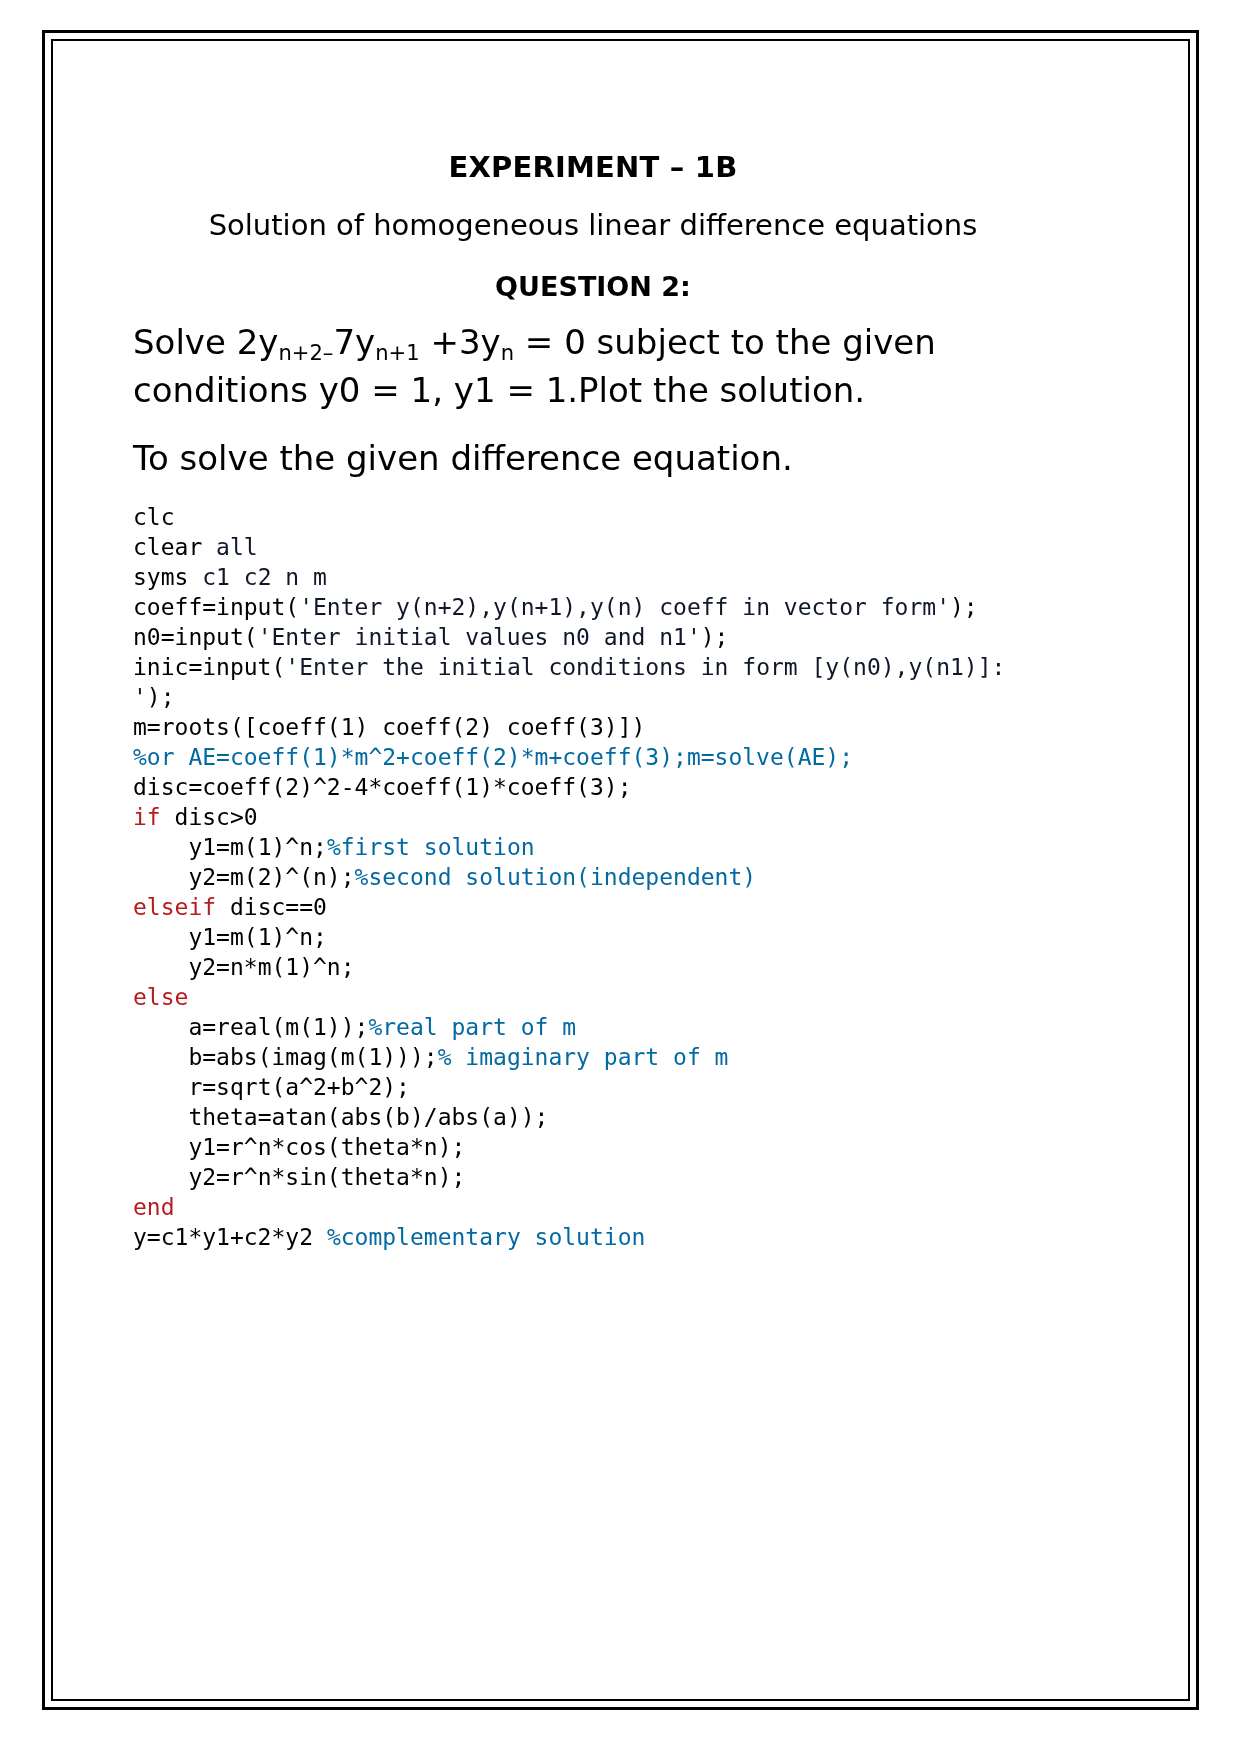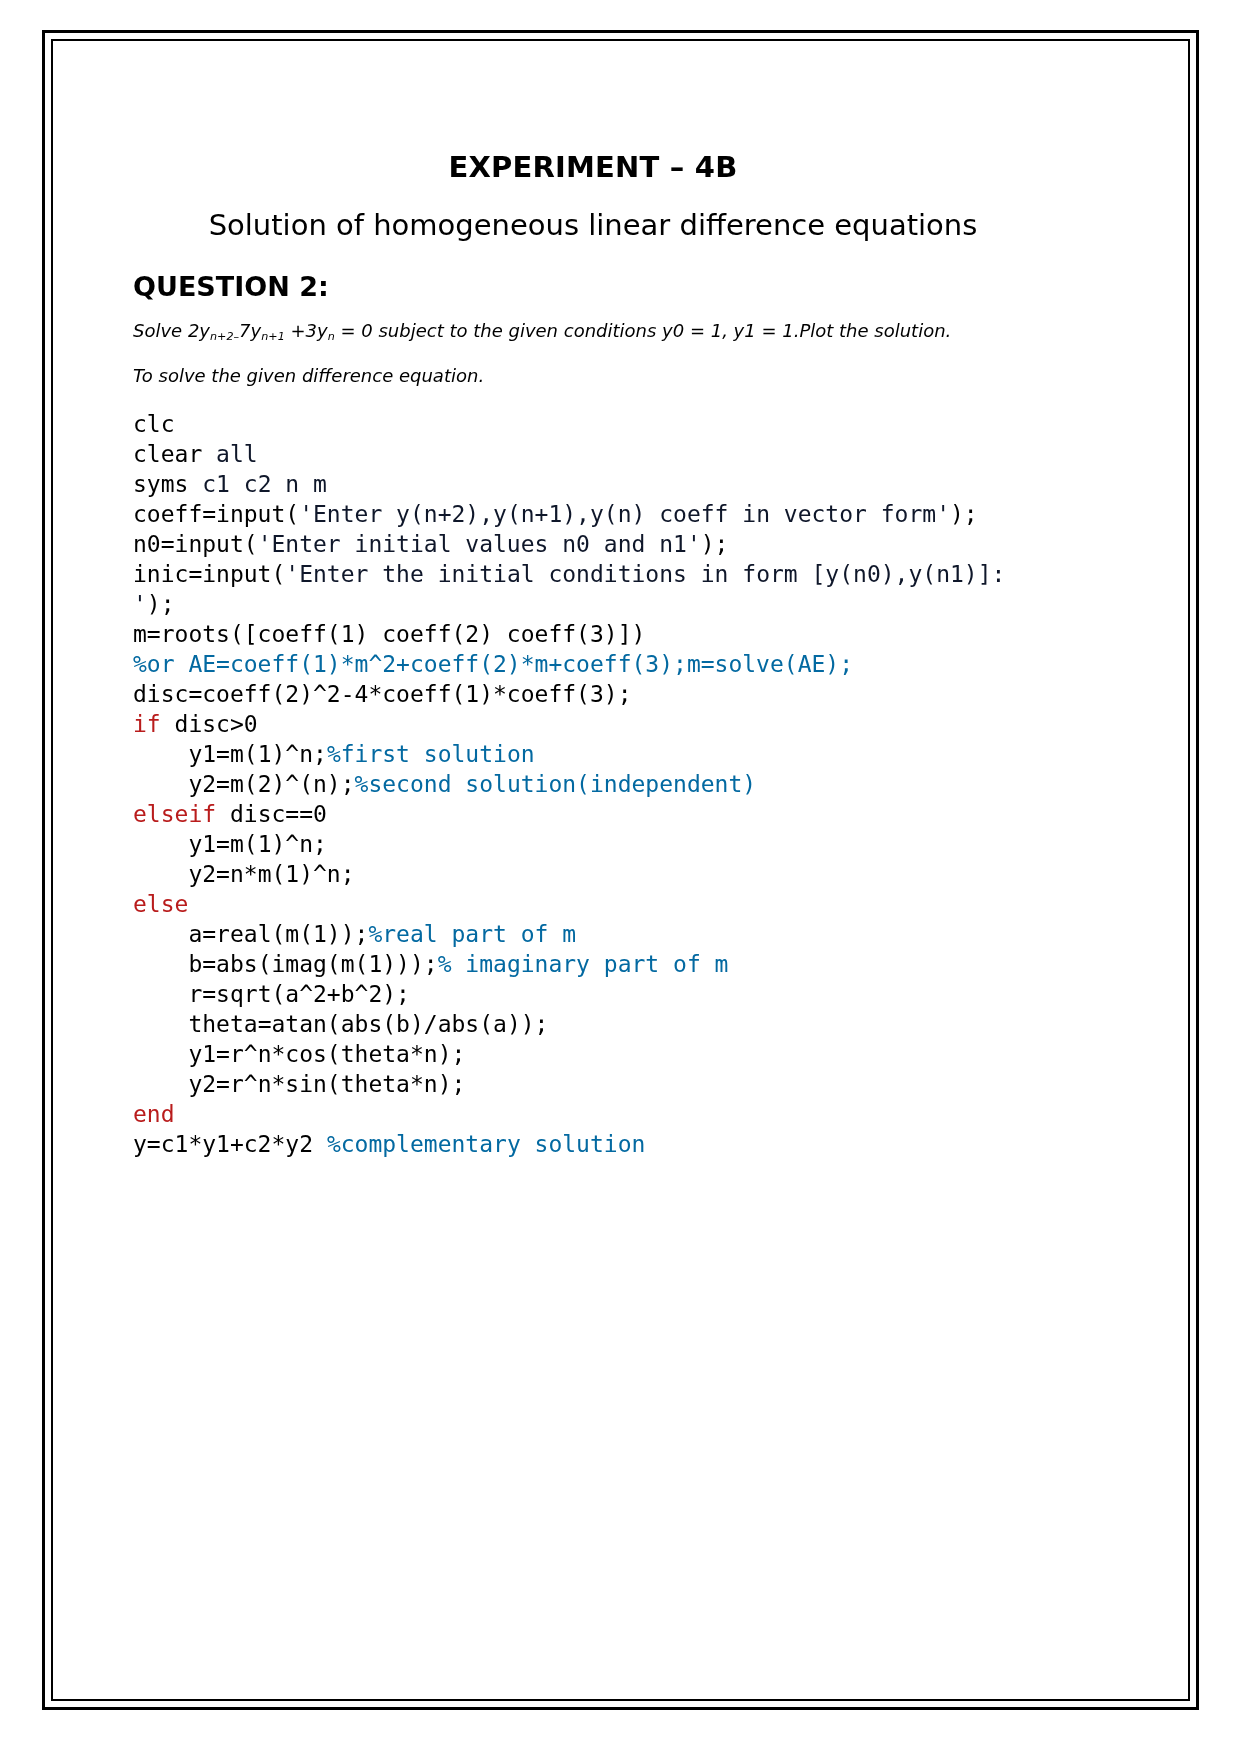--- a/index.html
+++ b/index.html
@@ -62,26 +62,26 @@
     text-align: center;
     line-height: 1.28;
     margin: 0 0 26px 0;
     padding: 0 28px;
   }
   .heading {
     font-weight: bold;
     font-size: 27px;
     margin: 0 0 14px 0;
     line-height: 1.25;
+    text-align: center;
   }
   .para {
-    font-size: 18px;
+    font-size: 34px;
     line-height: 1.42;
     margin: 0 0 20px 0;
-    font-style: italic;
   }
   .para sub {
     font-size: 0.62em;
     vertical-align: baseline;
     position: relative;
     bottom: -0.28em;
     line-height: 0;
   }
 
   
@@ -105,21 +105,21 @@
 </head>
 <body>
 
 <div class="page">
 
   <div class="border-outer"></div>
   <div class="border-inner"></div>
 
   <div class="content">
 
-    <div class="title-main">EXPERIMENT – 4B</div>
+    <div class="title-main">EXPERIMENT – 1B</div>
 
     <div class="title-sub">Solution of homogeneous linear difference equations</div>
 
     <div class="heading">QUESTION 2:</div>
 
     <div class="para"><span>Solve 2y</span><sub>n+2–</sub><span>7y</span><sub>n+1</sub><span> +3y</span><sub>n</sub><span> = 0 subject to the given conditions y0 = 1, y1 = 1.Plot the solution.</span></div>
 
 
     <div class="para">To solve the given difference equation.</div>
 

